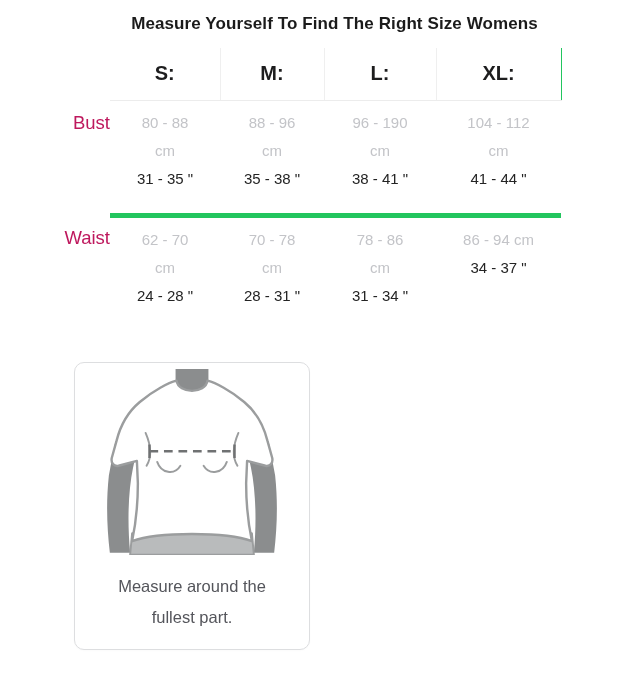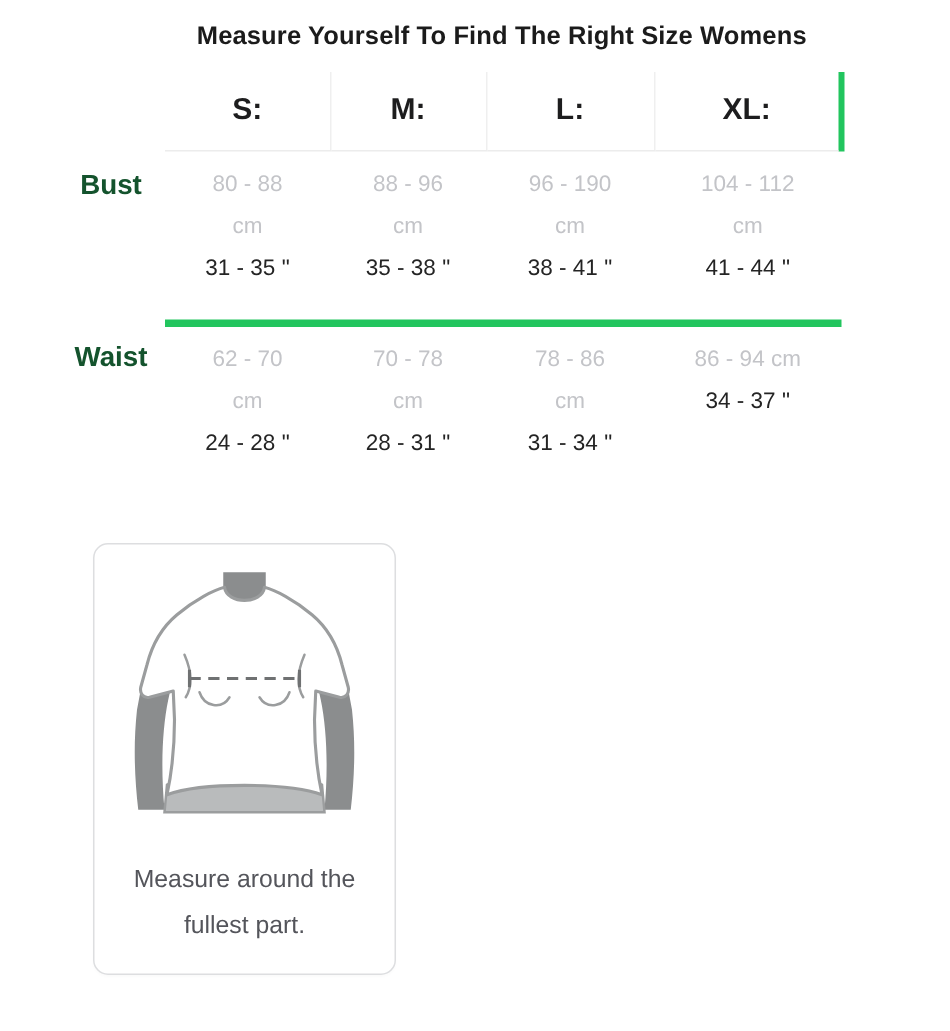--- a/index.html
+++ b/index.html
@@ -30,44 +30,44 @@
   col.c-l { width:112px; }
   col.c-xl { width:125px; }
   th.size-th {
     height:52px;
     font-size:20px; font-weight:600; color:#1d1d1e;
     text-align:center; vertical-align:middle;
     border-bottom:1px solid #ececec;
     background:#ffffff;
   }
   th.size-th.div-left { border-left:1px solid #efefef; }
-  th.size-th.div-right { border-right:4px solid #22c55e; }
+  th.size-th.div-right { border-right:1px solid #22c55e; }
   th.corner-th { border:none; }
   td.row-label {
-    vertical-align:top; text-align:center;
+    vertical-align:top; text-align:right;
     padding:10px 0 0 2px;
-    font-size:18.5px; font-weight:700; color:#14532d;
+    font-size:18.5px; font-weight:400; color:#be185d;
     line-height:26px;
   }
   td.m-cell {
     vertical-align:top; text-align:center;
     padding:8px 4px 20px 4px;
   }
   tr.waist-row td.m-cell { border-top:5px solid #22c55e; }
   .cm-line, .in-line { display:block; line-height:28px; font-size:15px; }
   .cm-line { color:#c3c4c8; }
   .in-line { color:#242424; }
   .card {
     position:absolute;
     background:#ffffff;
     border:1px solid #dddee0;
     border-radius:10px;
     box-shadow:0 1px 2px rgba(0,0,0,0.02);
   }
-  .card-bust  { left:62px;  top:362px; width:202px; height:288px; }
+  .card-bust  { left:74px;  top:362px; width:236px; height:288px; }
   .card-waist { left:343px; top:362px; width:245px; height:316px; }
   .illus { width:100%; height:192px; overflow:hidden; display:flex; justify-content:center; }
   .illus svg { display:block; }
   .caption {
     margin:16px auto 0 auto;
     max-width:190px;
     text-align:center;
     font-size:16.5px; color:#54555b; line-height:31px;
   }
 </style>

